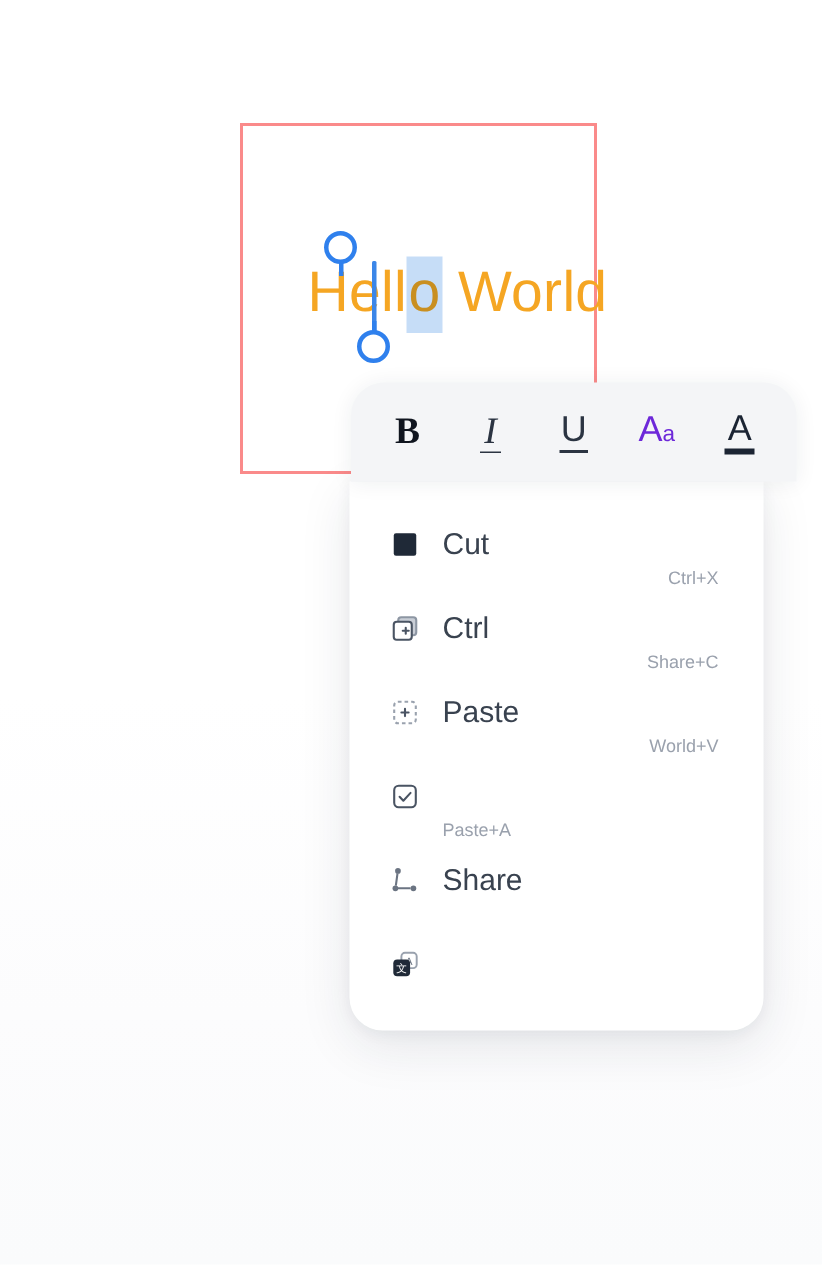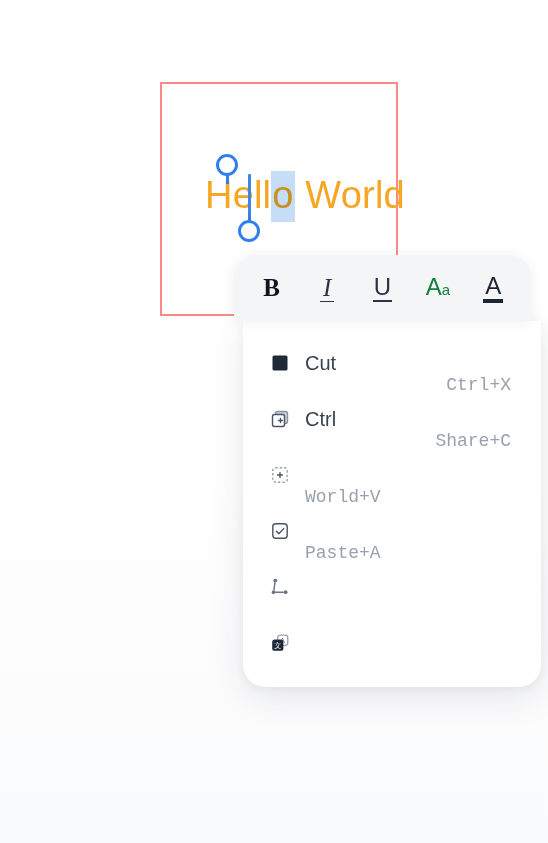--- a/index.html
+++ b/index.html
@@ -148,39 +148,39 @@
     font-size: 24px;
     font-family: "Liberation Sans", sans-serif;
     color: #2b3442;
     border-bottom: 2px solid #2b3442;
     line-height: 26px;
     padding: 0 1px;
   }
   .fmt-aa {
     font-size: 24px;
     font-family: "Liberation Sans", sans-serif;
-    color: #15803d;
+    color: #6d28d9;
     line-height: 37px;
   }
   .fmt-aa small { font-size: 15px; }
   .fmt-color {
     font-size: 24px;
     font-family: "Liberation Sans", sans-serif;
     color: #1b2433;
     border-bottom: 4px solid #1b2433;
     line-height: 26px;
     padding: 0 2px;
   }
 
   
   .context-menu {
     position: absolute;
-    left: 243px;
+    left: 233px;
     top: 321px;
-    width: 298px;
+    width: 276px;
     background: #ffffff;
     border-radius: 0 0 22px 22px;
     padding: 14px 0 16px 0;
     box-sizing: border-box;
     box-shadow: 0 10px 34px rgba(28, 38, 58, 0.10), 0 2px 10px rgba(28,38,58,0.05);
     z-index: 9;
   }
   .menu-item {
     display: flex;
     align-items: center;
@@ -200,23 +200,23 @@
     color: #3f4959;
   }
   .menu-label {
     font-size: 20px;
     color: #39424f;
     font-family: "Liberation Sans", sans-serif;
     flex: 1 1 auto;
     white-space: nowrap;
   }
   .menu-shortcut {
-    font-size: 18px;
+    font-size: 12px;
     color: #9aa1ad;
-    font-family: Liberation Mono, monospace;
+    font-family: Liberation Sans, sans-serif;
     white-space: nowrap;
     margin-top: 44px;
   }
 
   svg { display: block; }
 </style>
 </head>
 <body>
 
 <div id="stage">
@@ -275,20 +275,21 @@
       <span class="menu-shortcut">Share+C</span>
     </div>
 
     <div class="menu-item">
       <span class="menu-icon">
         <svg width="20" height="20" viewBox="0 0 20 20" fill="none" stroke="#4a5463" stroke-width="1.4">
           <rect x="2.8" y="2.8" width="14.4" height="14.4" rx="2.5" stroke="#9aa2ae" stroke-dasharray="2.4 2"></rect>
           <path d="M7.6 10h4.8M10 7.6v4.8" stroke-linecap="round"></path>
         </svg>
       </span>
+      <span class="menu-label">Paste</span>
       <span class="menu-shortcut">World+V</span>
     </div>
 
     <div class="menu-item">
       <span class="menu-icon">
         <svg width="20" height="20" viewBox="0 0 20 20" fill="none" stroke="#4a5463" stroke-width="1.4">
           <rect x="2.8" y="2.8" width="14.4" height="14.4" rx="3"></rect>
           <path d="M6.4 10.2l2.5 2.6 4.8-5.2" stroke-linecap="round" stroke-linejoin="round"></path>
         </svg>
       </span>
@@ -297,20 +298,21 @@
 
     <div class="menu-item">
       <span class="menu-icon">
         <svg width="20" height="20" viewBox="0 0 20 20" fill="none" stroke="#4a5463" stroke-width="1.4">
           <circle cx="5.3" cy="3.6" r="1.9" fill="#6b7482" stroke="none"></circle>
           <circle cx="3.6" cy="15.2" r="1.9" fill="#6b7482" stroke="none"></circle>
           <circle cx="15.6" cy="15.2" r="1.9" fill="#6b7482" stroke="none"></circle>
           <path d="M5.0 5.2L3.9 13.4M5.3 15.2h8.4" stroke="#6b7482"></path>
         </svg>
       </span>
+      <span class="menu-label">Share</span>
       <span class="menu-shortcut"></span>
     </div>
 
     <div class="menu-item">
       <span class="menu-icon">
         <svg width="20" height="20" viewBox="0 0 20 20" fill="none">
           <rect x="7.6" y="2.2" width="10.2" height="10.2" rx="2.4" fill="#ffffff" stroke="#9aa2ae" stroke-width="1.3"></rect>
           <text x="12.7" y="10" font-size="7" fill="#6b7482" text-anchor="middle" font-family="Liberation Sans, sans-serif">A</text>
           <rect x="2.2" y="6.6" width="11.2" height="11.2" rx="2.6" fill="#1f2937"></rect>
           <text x="7.8" y="15.2" font-size="7.2" fill="#ffffff" text-anchor="middle" font-family="Liberation Sans, sans-serif">文</text>

